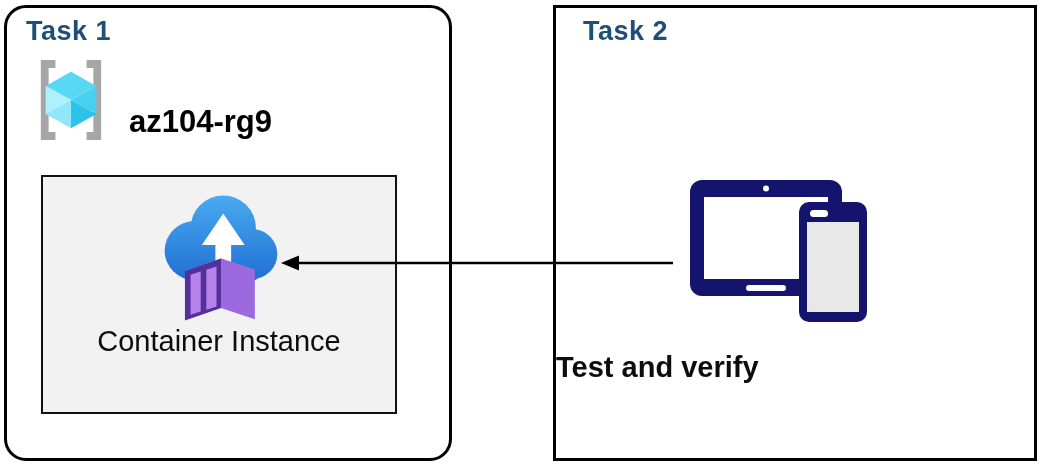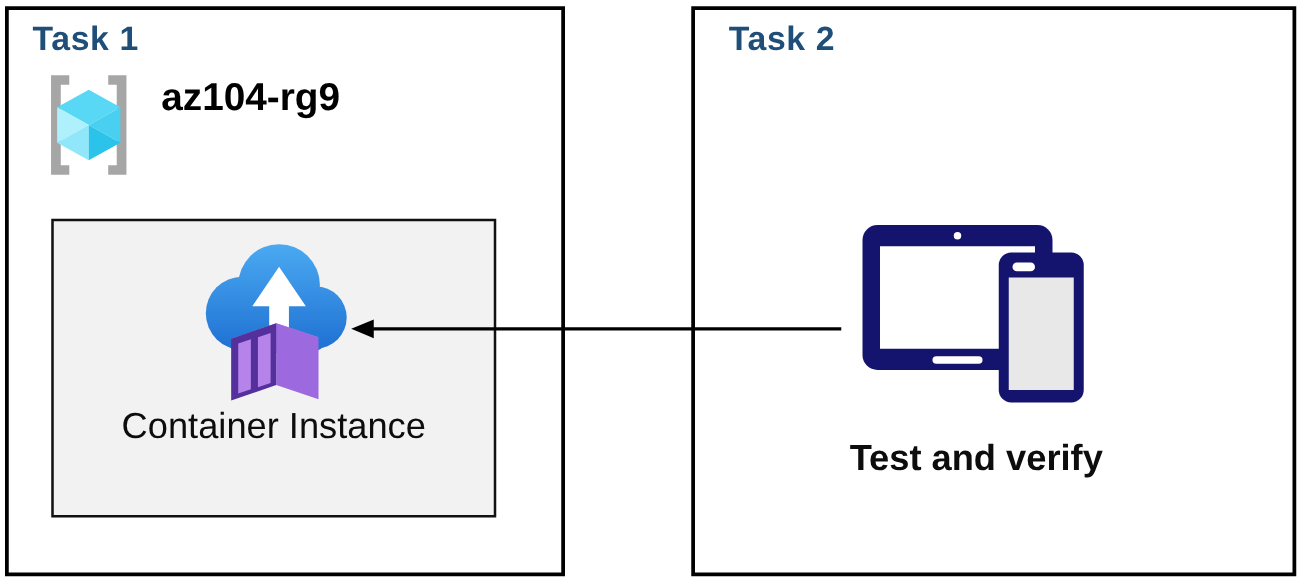--- a/index.html
+++ b/index.html
@@ -1,43 +1,43 @@
 <!DOCTYPE html>
 <html><head>
 <meta charset="utf-8">
 <style>
   html,body{margin:0;padding:0;background:#fff;}
   .canvas{
     position:relative;width:1049px;height:465px;background:#FFFFFF;
     font-family:"Liberation Sans","DejaVu Sans",sans-serif;overflow:hidden;
   }
   .box{position:absolute;top:5px;height:456px;border:3px solid #000;background:#FFFFFF;box-sizing:border-box;}
-  .box.task1{left:4px;width:448px;}
+  .box.task1{left:4px;width:448px;border-radius:22px;}
   .box.task2{left:553px;width:484px;}
   .box-title{
     position:absolute;left:19px;top:8px;margin:0;
     font-size:27px;font-weight:bold;color:#1F4E79;letter-spacing:0.5px;
   }
   .task2 .box-title{left:27px;}
-  .rg-row{position:absolute;left:28px;top:52px;display:flex;align-items:flex-start;}
+  .rg-row{position:absolute;left:28px;top:52px;display:flex;align-items:flex-end;}
   .rg-icon{width:72px;height:80px;flex:0 0 auto;}
   .rg-name{margin-left:22px;font-size:31px;font-weight:bold;color:#000;}
   .inner-box{
     position:absolute;left:34px;top:167px;width:356px;height:239px;
     background:#F2F2F2;border:2px solid #111;box-sizing:border-box;
   }
   .ci-icon{position:absolute;left:112px;top:6px;width:132px;height:142px;}
   .ci-label{
     position:absolute;left:0;top:148px;width:100%;text-align:center;
     font-size:29px;font-weight:normal;color:#0D0D0D;
   }
   .devices-icon{position:absolute;left:131px;top:158px;width:182px;height:158px;}
   .tv-label{
     position:absolute;left:0;top:343px;width:100%;padding-right:28px;box-sizing:border-box;
-    text-align:center;font-size:29px;font-weight:bold;color:#0D0D0D;
+    text-align:left;font-size:29px;font-weight:bold;color:#0D0D0D;
   }
   .connector{position:absolute;left:278px;top:248px;width:402px;height:30px;z-index:5;pointer-events:none;}
 </style>
 </head>
 <body>
 
 <div class="canvas">
 
   <section class="box task1">
     <h2 class="box-title">Task 1</h2>

